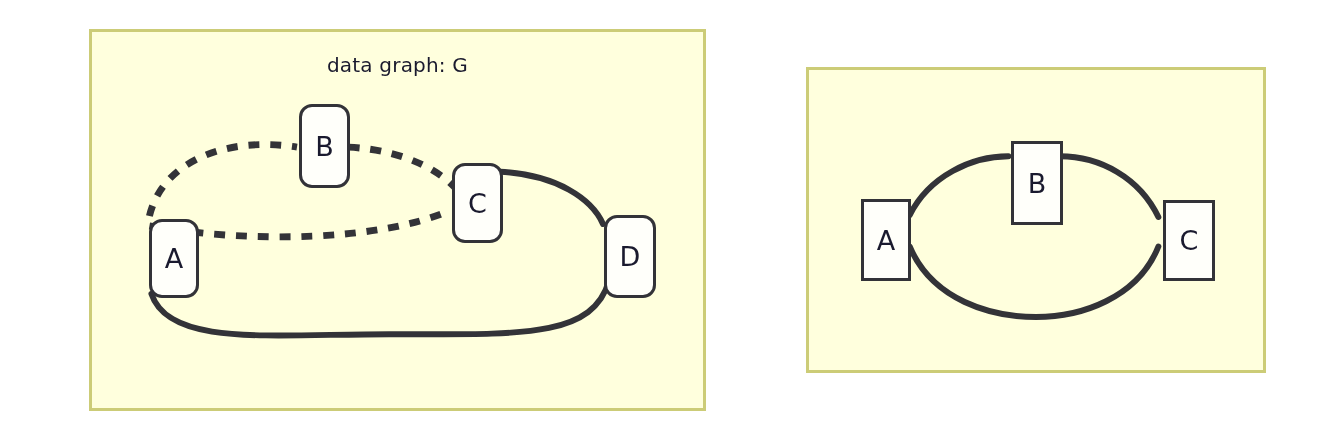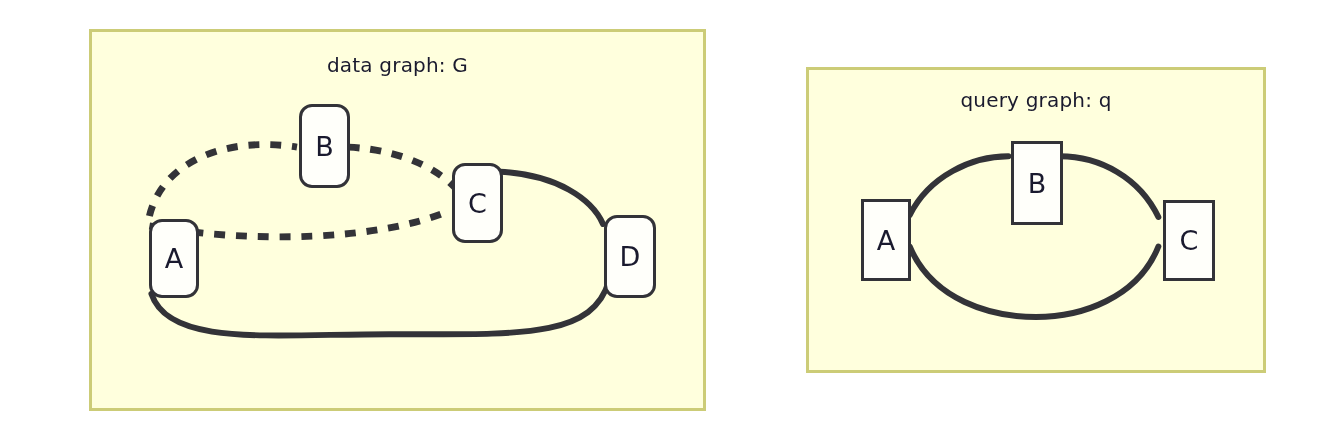--- a/index.html
+++ b/index.html
@@ -102,21 +102,20 @@
     <div class="node rounded" style="left:360px; top:131px; width:51px; height:80px;">
       <span>C</span>
     </div>
     <div class="node rounded" style="left:512px; top:183px; width:52px; height:83px;">
       <span>D</span>
     </div>
   </div>
 
   <div class="panel" id="panel-query">
 
-    <div class="panel-title">query graph: q</div>
 
     <svg class="edge-layer" viewBox="0 0 460 306" preserveAspectRatio="none">
 
       <path d="M 102 148 C 122 108, 165 88, 202 88" fill="none" stroke="#333338" stroke-width="6" stroke-linecap="round"></path>
 
       <path d="M 254 88 C 295 88, 335 110, 354 150" fill="none" stroke="#333338" stroke-width="6" stroke-linecap="round"></path>
 
       <path d="M 102 180 C 125 235, 185 252, 230 252 C 275 252, 333 233, 354 180" fill="none" stroke="#333338" stroke-width="6" stroke-linecap="round"></path>
     </svg>
 

